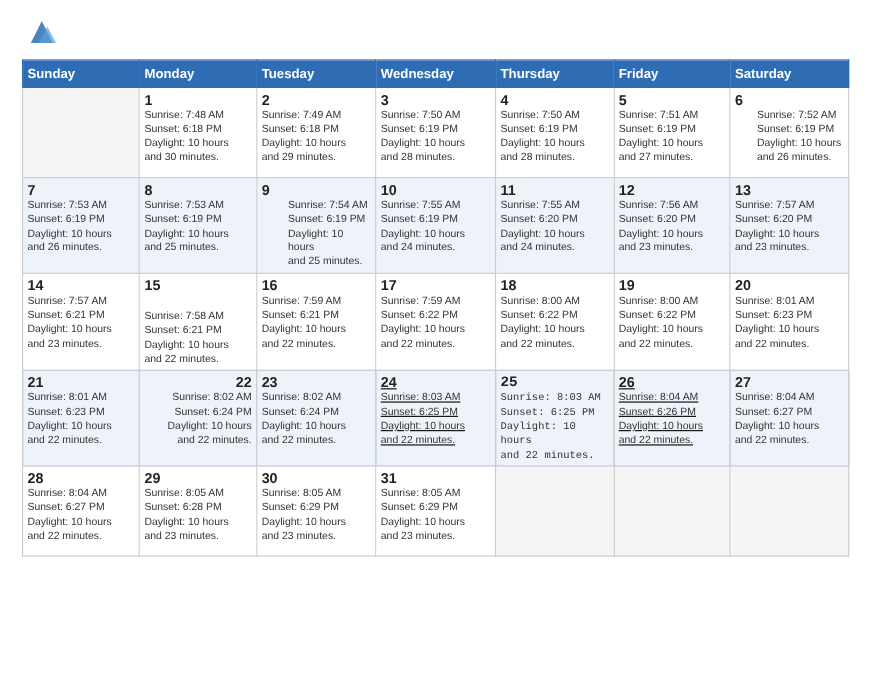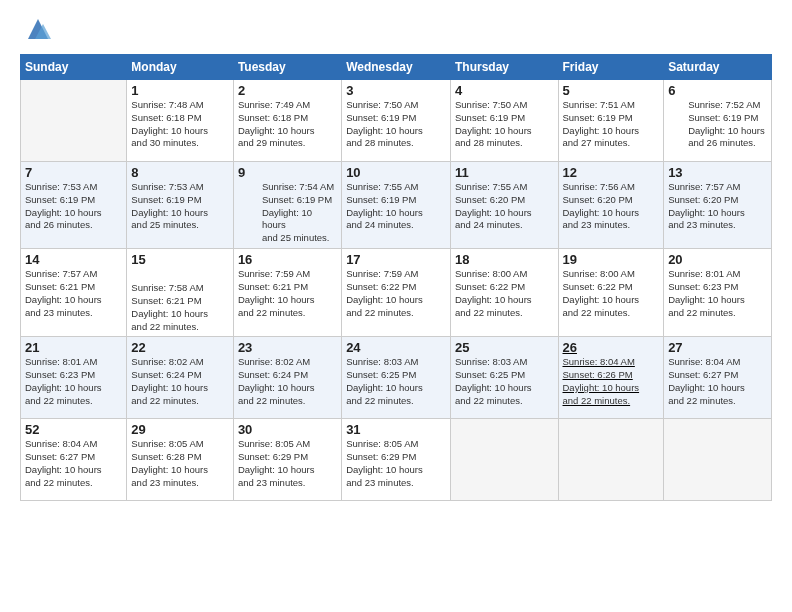--- a/index.html
+++ b/index.html
@@ -276,42 +276,42 @@
           </td>
         </tr>
         <tr style="background-color: #1d4ed8;">
           <td style="background-color: rgb(238, 243, 250);">
             <span class="day-num">21</span>
             <div class="day-info" style="white-space: pre-line;">Sunrise: 8:01 AM
 Sunset: 6:23 PM
 Daylight: 10 hours
 and 22 minutes.</div>
           </td>
-          <td style="background-color: rgb(238, 243, 250);">
+          <td style="background-color: rgb(238, 243, 250); text-align: right;">
             <span class="day-num">22</span>
             <div class="day-info" style="white-space: pre-line;">Sunrise: 8:02 AM
 Sunset: 6:24 PM
 Daylight: 10 hours
 and 22 minutes.</div>
           </td>
           <td style="background-color: rgb(238, 243, 250);">
             <span class="day-num">23</span>
             <div class="day-info" style="white-space: pre-line;">Sunrise: 8:02 AM
 Sunset: 6:24 PM
 Daylight: 10 hours
 and 22 minutes.</div>
           </td>
-          <td style="background-color: rgb(238, 243, 250);">
+          <td style="background-color: rgb(238, 243, 250); text-decoration: underline;">
             <span class="day-num">24</span>
             <div class="day-info" style="white-space: pre-line;">Sunrise: 8:03 AM
 Sunset: 6:25 PM
 Daylight: 10 hours
 and 22 minutes.</div>
           </td>
-          <td style="background-color: rgb(238, 243, 250);">
+          <td style="background-color: rgb(238, 243, 250); font-family: Liberation Mono, monospace;">
             <span class="day-num">25</span>
             <div class="day-info" style="white-space: pre-line;">Sunrise: 8:03 AM
 Sunset: 6:25 PM
 Daylight: 10 hours
 and 22 minutes.</div>
           </td>
           <td style="background-color: rgb(238, 243, 250); text-decoration: underline;">
             <span class="day-num">26</span>
             <div class="day-info" style="white-space: pre-line;">Sunrise: 8:04 AM
 Sunset: 6:26 PM
@@ -321,21 +321,21 @@
           <td style="background-color: rgb(238, 243, 250); margin-top: 20px;">
             <span class="day-num">27</span>
             <div class="day-info" style="white-space: pre-line;">Sunrise: 8:04 AM
 Sunset: 6:27 PM
 Daylight: 10 hours
 and 22 minutes.</div>
           </td>
         </tr>
         <tr>
           <td>
-            <span class="day-num">52</span>
+            <span class="day-num">28</span>
             <div class="day-info" style="white-space: pre-line;">Sunrise: 8:04 AM
 Sunset: 6:27 PM
 Daylight: 10 hours
 and 22 minutes.</div>
           </td>
           <td>
             <span class="day-num">29</span>
             <div class="day-info" style="white-space: pre-line;">Sunrise: 8:05 AM
 Sunset: 6:28 PM
 Daylight: 10 hours

